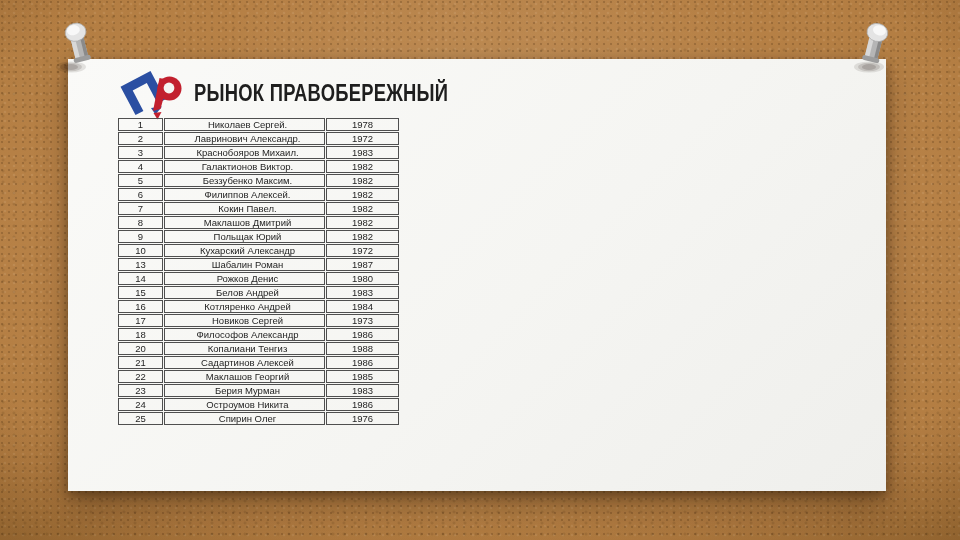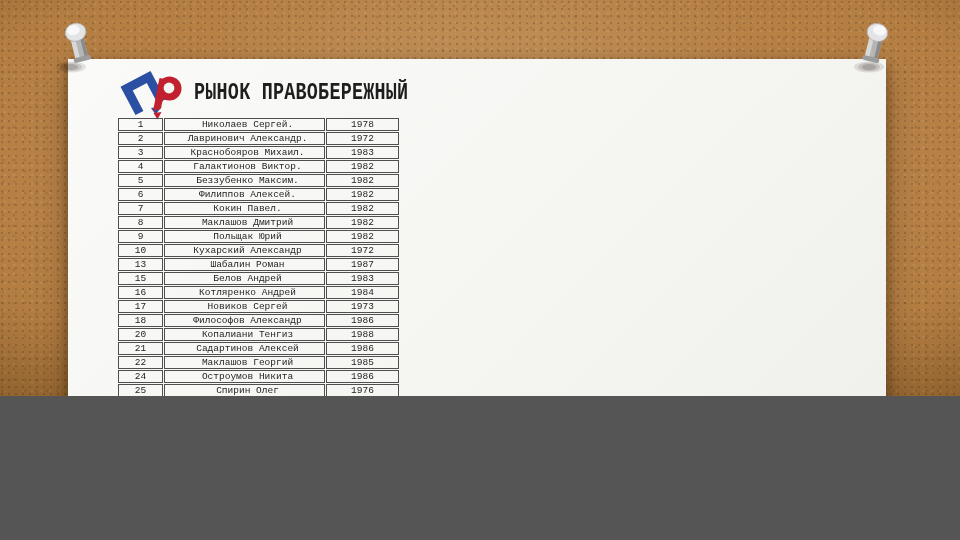--- a/index.html
+++ b/index.html
@@ -1,18 +1,18 @@
 <!DOCTYPE html>
 <html style="--logo-blue: #2b4fa2; --logo-red: #c2202e; --board-brown: #b27c41; --board-light: #c28d52; --board-dark: #6a4419; --paper: #f5f5f2; --table-border: #4f4f4f; --text-dark: #1e1e1e;"><head>
 <meta charset="utf-8">
 <style>
   html,body{margin:0;padding:0;background:#555;}
   .slide{
-    position:relative;width:960px;height:396px;overflow:hidden;
-    font-family:Liberation Mono, monospace;
+    position:relative;width:960px;height:540px;overflow:hidden;
+    font-family:Liberation Sans, sans-serif;
     -webkit-font-smoothing:antialiased;
   }
   
   .bg{
     position:absolute;inset:0;z-index:0;
     background:
       radial-gradient(circle at 50% 40%, rgba(255,255,255,0.10), rgba(255,255,255,0) 55%),
       radial-gradient(140% 125% at 50% 42%, var(--board-light) 0%, var(--board-brown) 48%, #8f6228 78%, var(--board-dark) 100%);
   }
   .grain{
@@ -138,20 +138,25 @@
             <td class="col-num">10</td>
             <td class="col-name">Кухарский Александр</td>
             <td class="col-year">1972</td>
           </tr>
           <tr>
             <td class="col-num">13</td>
             <td class="col-name">Шабалин Роман</td>
             <td class="col-year">1987</td>
           </tr>
           <tr>
+            <td class="col-num">14</td>
+            <td class="col-name">Рожков Денис</td>
+            <td class="col-year">1980</td>
+          </tr>
+          <tr>
             <td class="col-num">15</td>
             <td class="col-name">Белов Андрей</td>
             <td class="col-year">1983</td>
           </tr>
           <tr>
             <td class="col-num">16</td>
             <td class="col-name">Котляренко Андрей</td>
             <td class="col-year">1984</td>
           </tr>
           <tr>
@@ -171,20 +176,25 @@
           </tr>
           <tr>
             <td class="col-num">21</td>
             <td class="col-name">Садартинов Алексей</td>
             <td class="col-year">1986</td>
           </tr>
           <tr>
             <td class="col-num">22</td>
             <td class="col-name">Маклашов Георгий</td>
             <td class="col-year">1985</td>
+          </tr>
+          <tr>
+            <td class="col-num">23</td>
+            <td class="col-name">Берия Мурман</td>
+            <td class="col-year">1983</td>
           </tr>
           <tr>
             <td class="col-num">24</td>
             <td class="col-name">Остроумов Никита</td>
             <td class="col-year">1986</td>
           </tr>
           <tr>
             <td class="col-num">25</td>
             <td class="col-name">Спирин Олег</td>
             <td class="col-year">1976</td>

